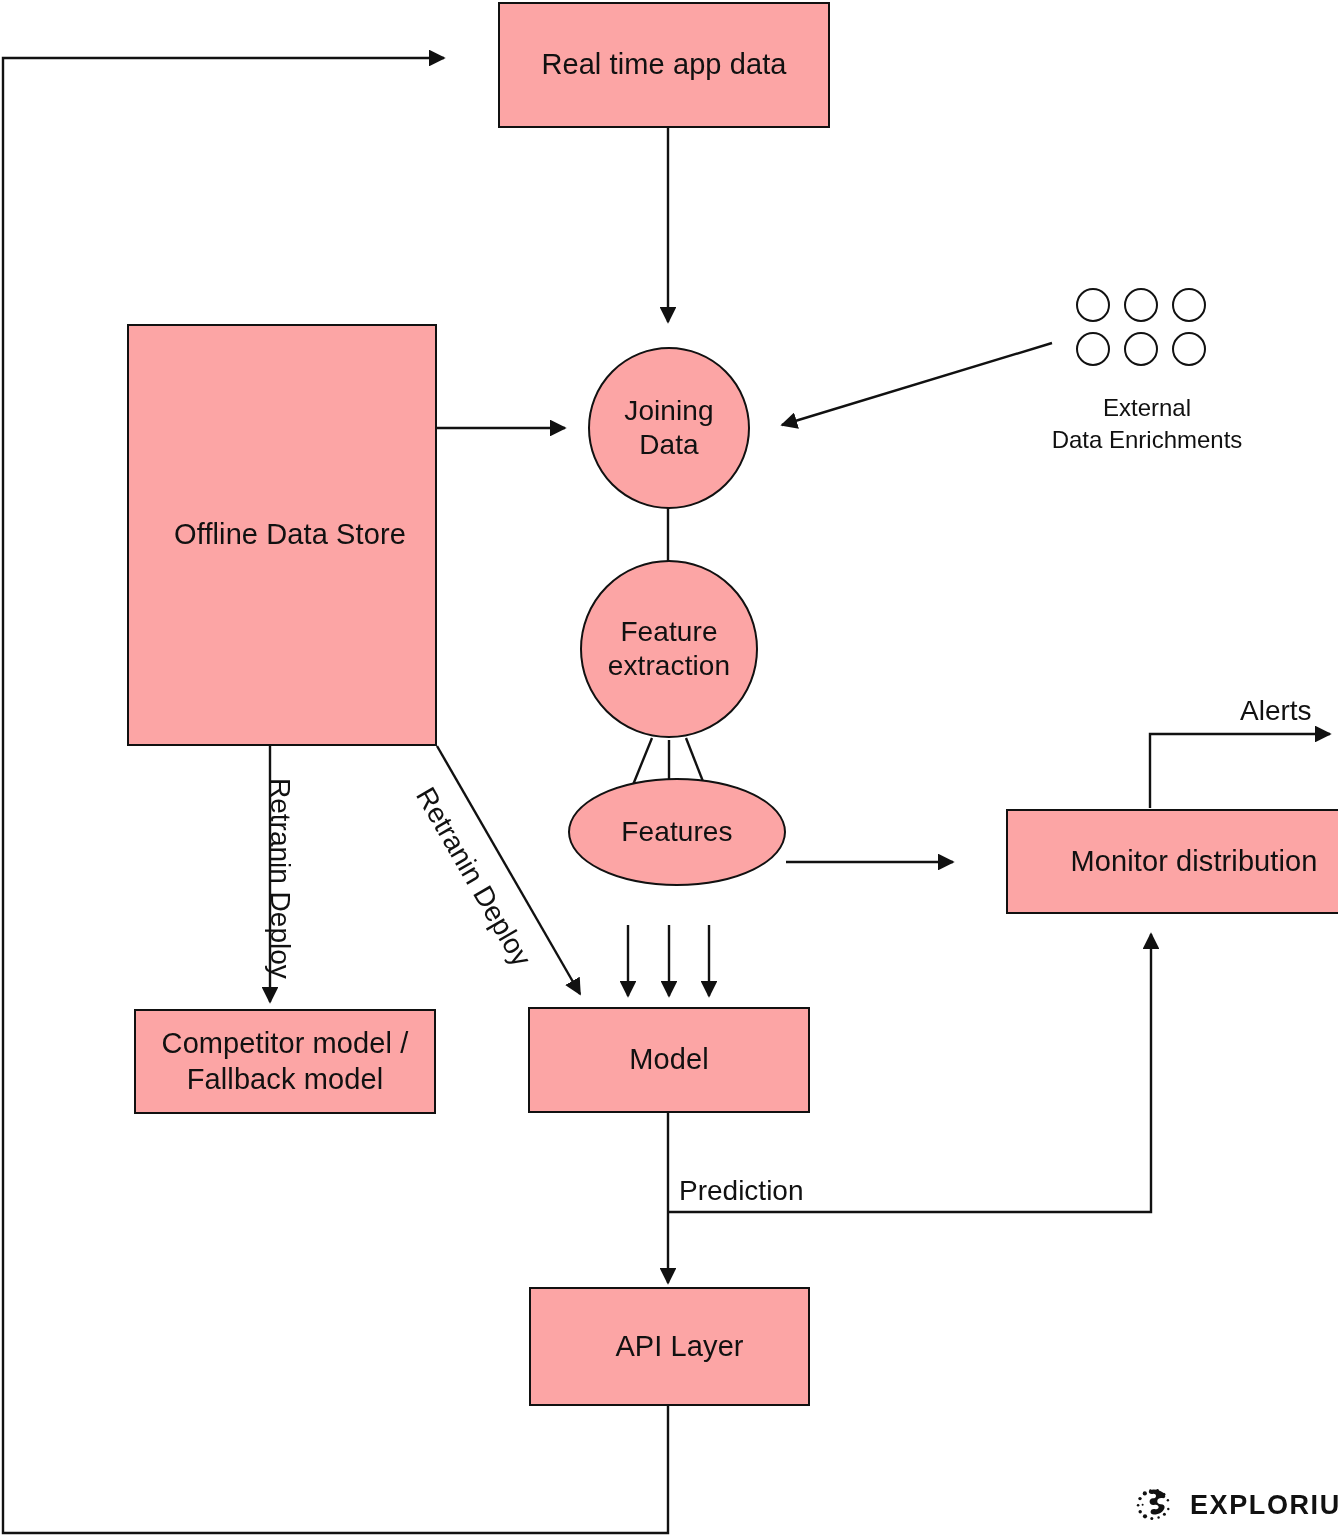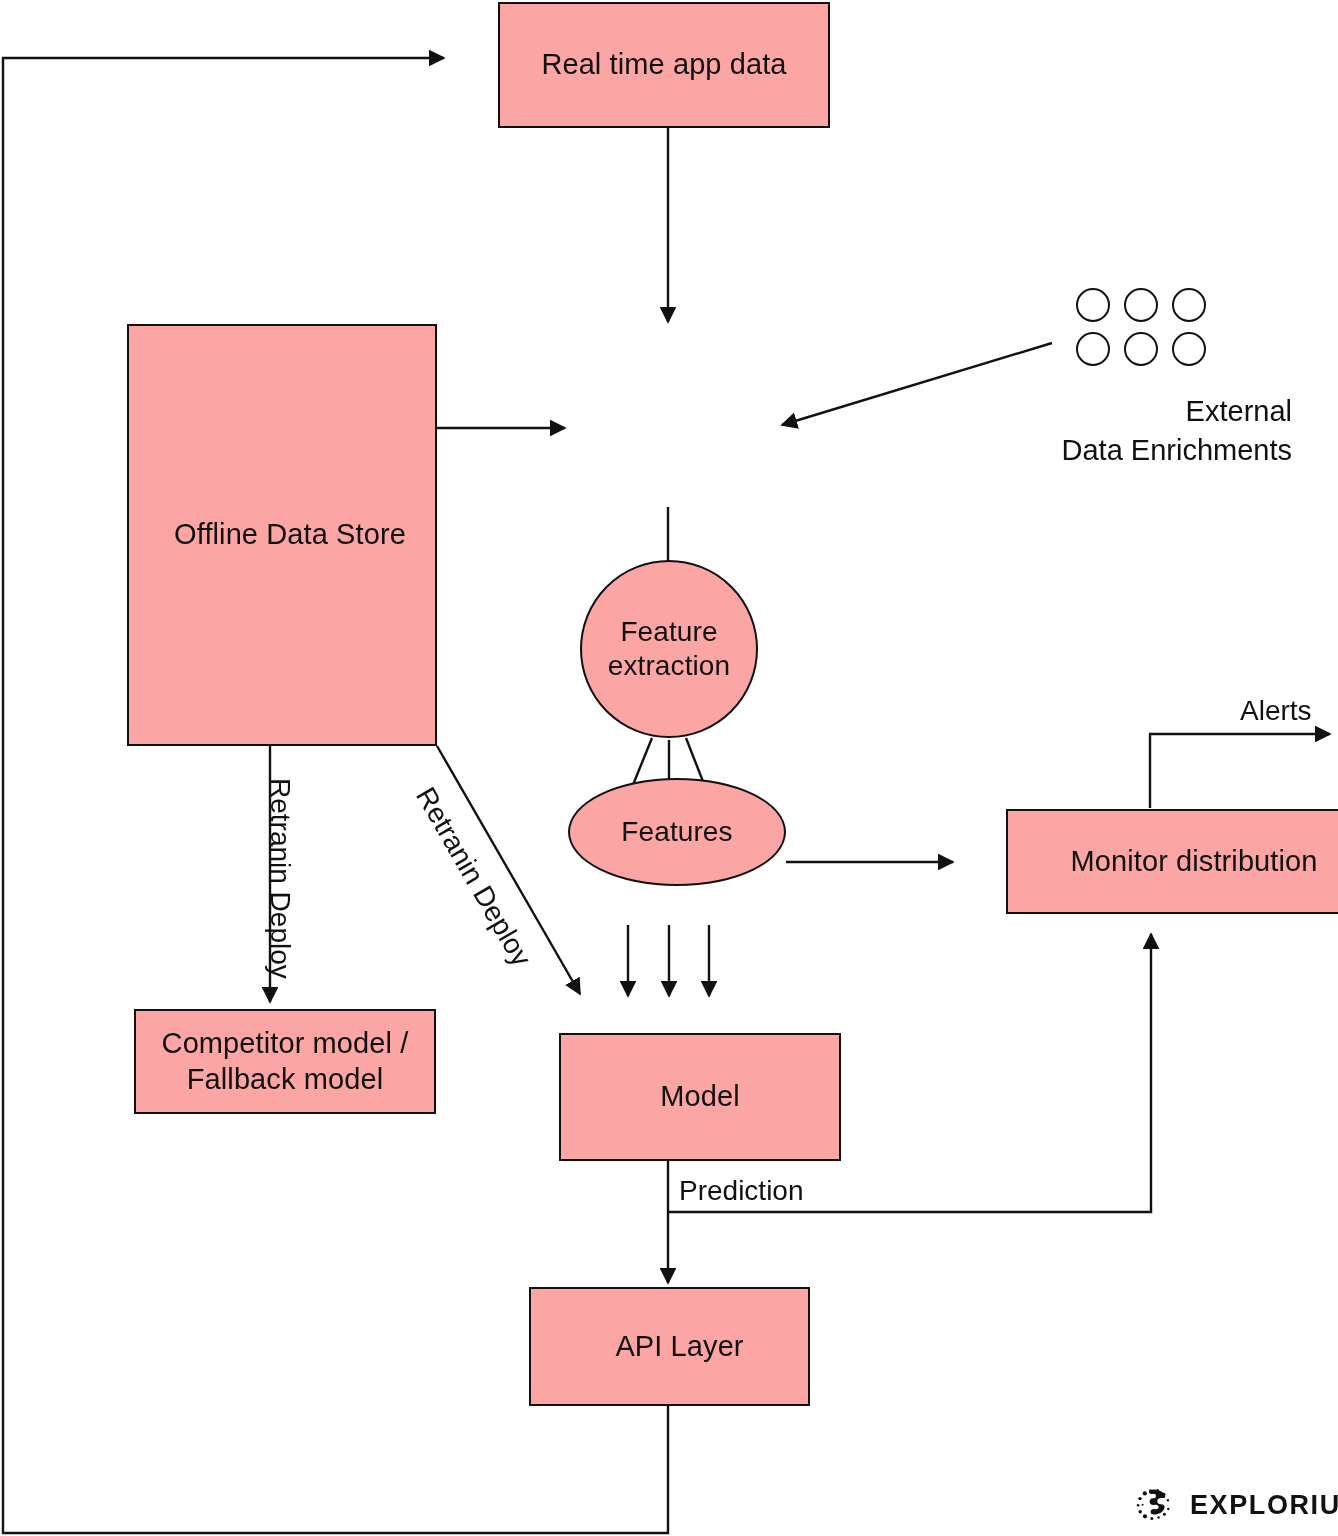--- a/index.html
+++ b/index.html
@@ -86,22 +86,22 @@
   }
   #enrichment-icon .dot {
     width: 34px;
     height: 34px;
     border: 2.2px solid #111111;
     border-radius: 50%;
     box-sizing: border-box;
   }
   #enrichment-caption {
     position: absolute;
-    text-align: right;
-    font-size: 29px;
+    text-align: center;
+    font-size: 24px;
     line-height: 1.35;
     white-space: pre-line;
   }
   
   #logo {
     position: absolute;
     display: flex;
     align-items: center;
     gap: 13px;
   }
@@ -159,31 +159,35 @@
   </svg>
 
   <div class="node box" id="node-real-time-app-data" style="left:498px; top:2px; width:332px; height:126px;">
     <span class="node-label">Real time app data</span>
   </div>
 
   <div class="node box" id="node-offline-data-store" style="left:127px; top:324px; width:310px; height:422px;padding-left:16px;">
     <span class="node-label">Offline Data Store</span>
   </div>
 
+  <div class="node circle" id="node-joining-data" style="left:588px; top:347px; width:162px; height:162px;">
+    <span class="node-label">Joining
+Data</span>
+  </div>
 
   <div class="node circle" id="node-feature-extraction" style="left:580px; top:560px; width:178px; height:178px;">
     <span class="node-label">Feature
 extraction</span>
   </div>
 
   <div class="node ellipse" id="node-features" style="left:568px; top:778px; width:218px; height:108px;">
     <span class="node-label">Features</span>
   </div>
 
-  <div class="node box" id="node-model" style="left:528px; top:1033px; width:282px; height:128px;margin-left:31px;">
+  <div class="node box" id="node-model" style="left:528px; top:1007px; width:282px; height:106px;">
     <span class="node-label">Model</span>
   </div>
 
   <div class="node box" id="node-competitor-model" style="left:134px; top:1009px; width:302px; height:105px;text-align:center;">
     <span class="node-label">Competitor model /
 Fallback model</span>
   </div>
 
   <div class="node box" id="node-monitor-distribution" style="left:1006px; top:809px; width:376px; height:105px;">
     <span class="node-label">Monitor distribution</span>

